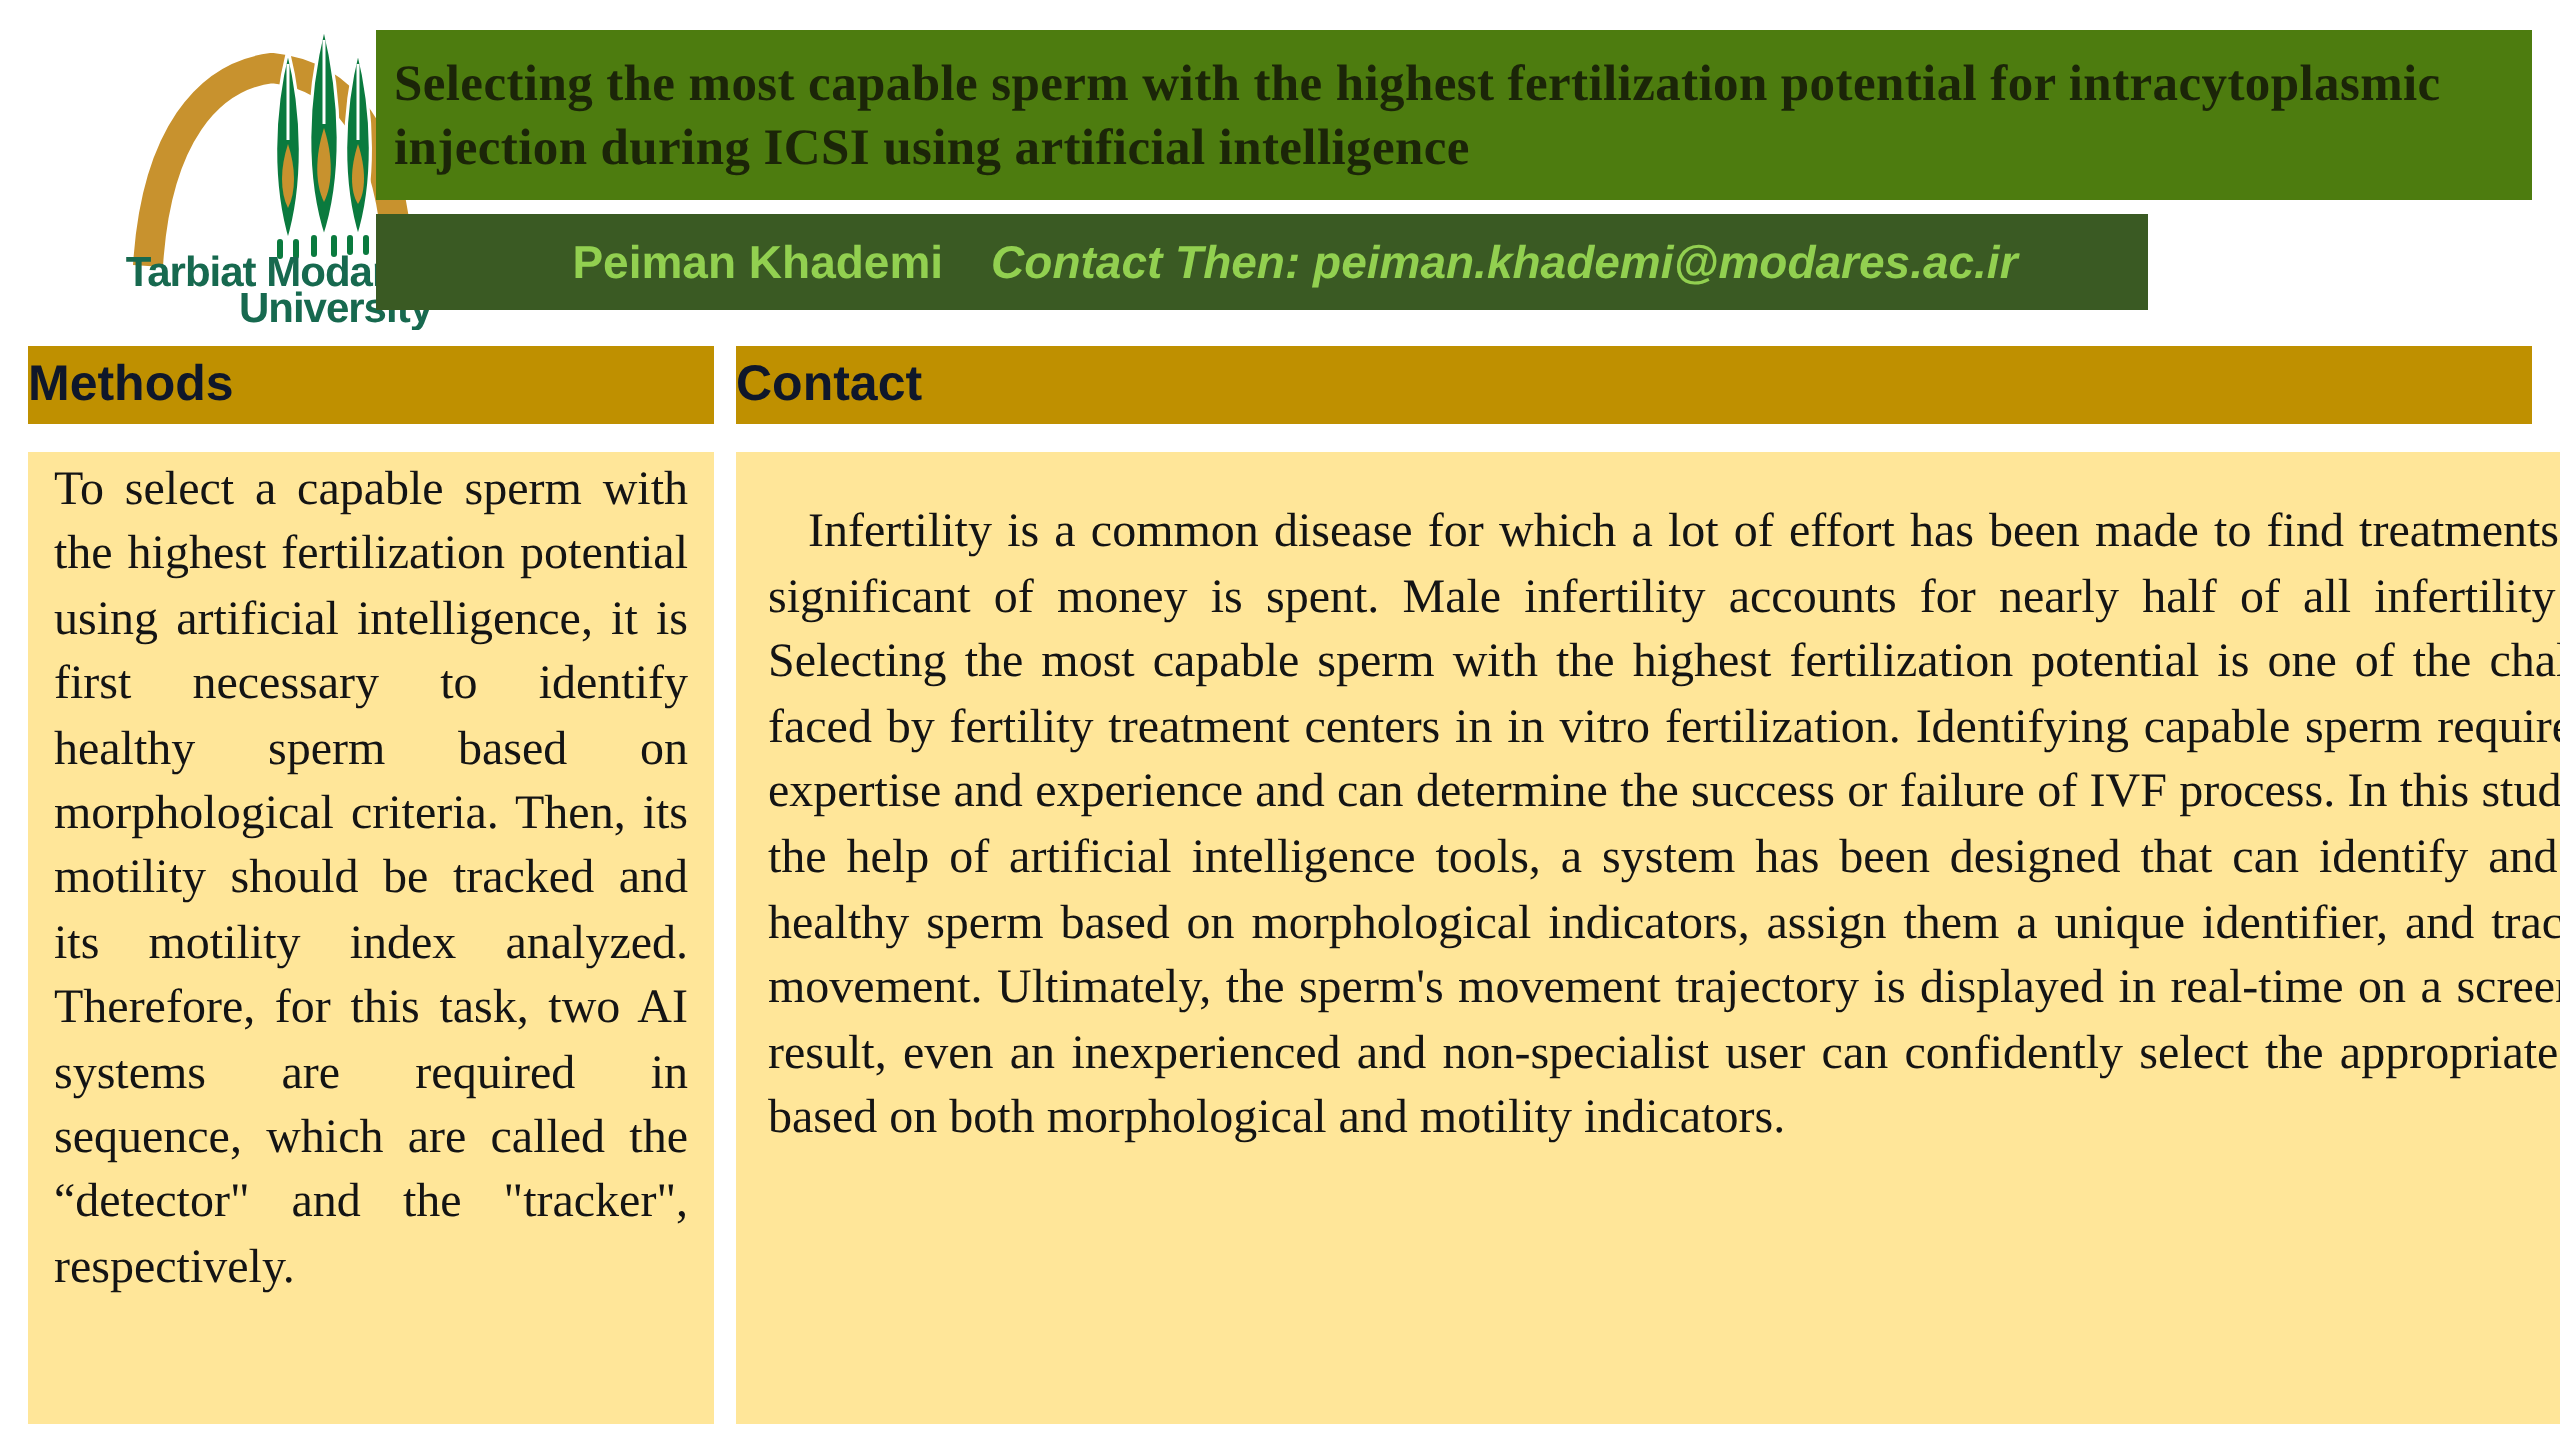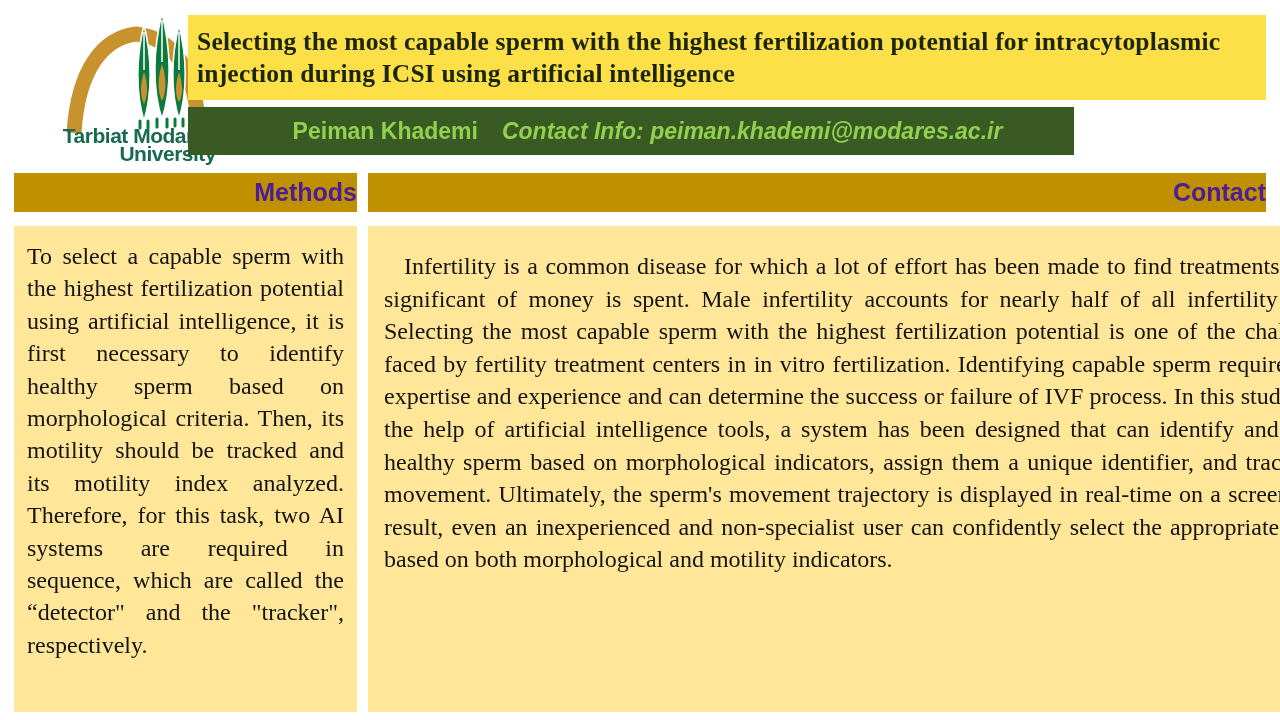--- a/index.html
+++ b/index.html
@@ -12,21 +12,21 @@
   }
   
   .logo-area{
     position:absolute;left:0;top:0;width:188px;height:165px;
     background:#ffffff;
     padding-left:44px;
   }
   
   .title-box{
     position:absolute;left:188px;top:15px;width:1078px;height:85px;
-    background:#fde047;
+    background:#4d7c0f;
     display:flex;align-items:center;
     box-sizing:border-box;
     padding:4px 14px 4px 9px;
   }
   .title-box h1{
     margin:0;
     font-family:"Liberation Serif",serif;
     font-weight:bold;
     font-size:25.5px;
     line-height:1.24;
@@ -45,32 +45,32 @@
   .author-name{
     color:#92D050;font-weight:bold;font-size:23px;
   }
   .contact-info{
     color:#92D050;font-weight:bold;font-style:italic;font-size:23px;
   }
   
   .section-header{
     position:absolute;top:173px;height:39px;
     background:#BF9000;
-    display:flex;align-items:center;justify-content:flex-end;
-    color:#4c1d95;font-weight:bold;font-size:25px;
+    display:flex;align-items:center;justify-content:flex-start;
+    color:#0f172a;font-weight:bold;font-size:25px;
   }
   .methods-header{left:14px;width:343px;}
   .outcomes-header{left:368px;width:898px;}
   
   .body-box{
     position:absolute;top:226px;height:486px;
     background:#FFE699;
     box-sizing:border-box;
   }
-  .methods-box{left:14px;width:343px;padding:14px 13px;}
+  .methods-box{left:14px;width:343px;padding:3px 13px;}
   .outcomes-box{left:368px;width:994px;padding:24px 16px 0 16px;}
   .body-box p{
     margin:0;
     font-family:"Liberation Serif",serif;
     color:#141414;
     text-align:justify;
   }
   .methods-box p{
     font-size:24px;
     line-height:32.4px;
@@ -116,21 +116,21 @@
       <text x="172" y="161" text-anchor="end" font-family="Liberation Sans, sans-serif" font-size="21" font-weight="bold" fill="#17694F" letter-spacing="-0.5">University</text>
     </svg>
   </div>
 
   <div class="title-box">
     <h1>Selecting the most capable sperm with the highest fertilization potential for intracytoplasmic injection during ICSI using artificial intelligence</h1>
   </div>
 
   <div class="author-bar">
     <span class="author-name">Peiman Khademi</span>
-    <span class="contact-info">Contact Info: peiman.khademi@modares.ac.ir</span>
+    <span class="contact-info">Contact Then: peiman.khademi@modares.ac.ir</span>
   </div>
 
   <div class="section-header methods-header">
     <span>Methods</span>
   </div>
   <div class="body-box methods-box">
     <p>To select a capable sperm with the highest fertilization potential using artificial intelligence, it is first necessary to identify healthy sperm based on morphological criteria. Then, its motility should be tracked and its motility index analyzed. Therefore, for this task, two AI systems are required in sequence, which are called the “detector" and the "tracker", respectively.</p>
   </div>
 
   <div class="section-header outcomes-header">

